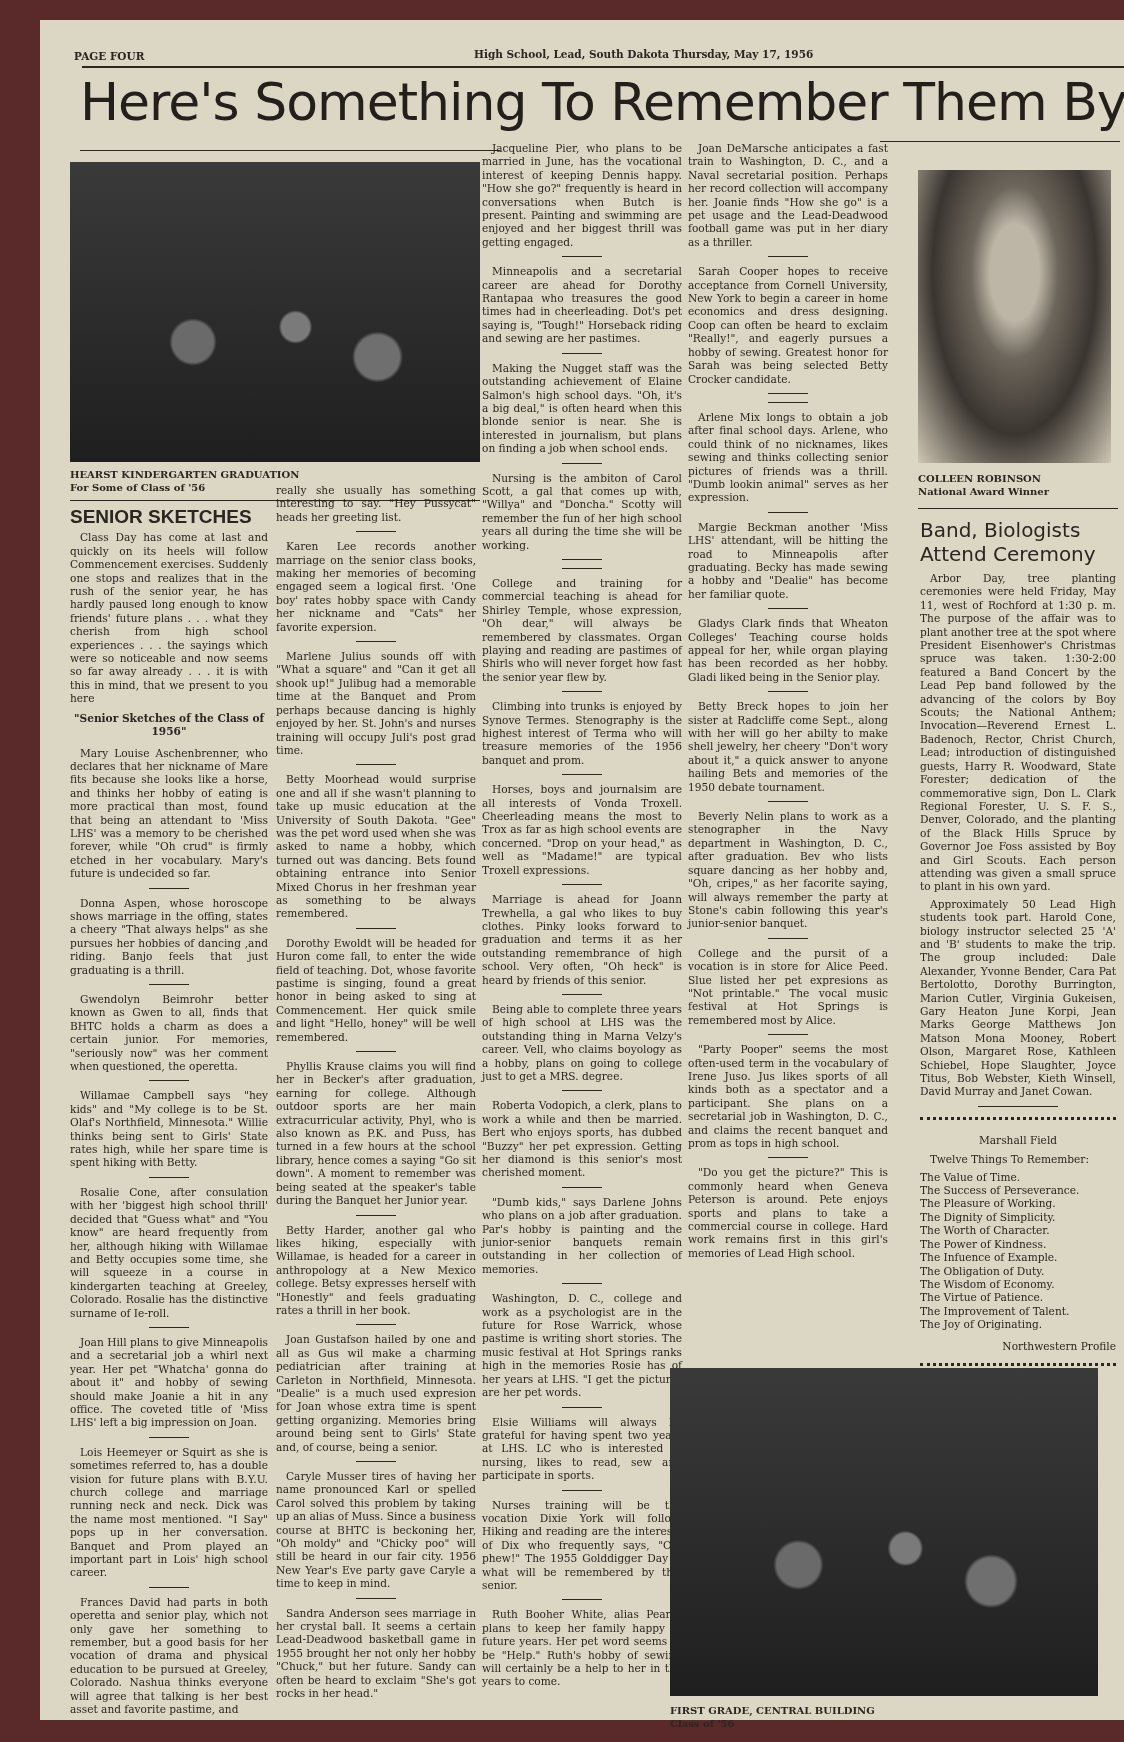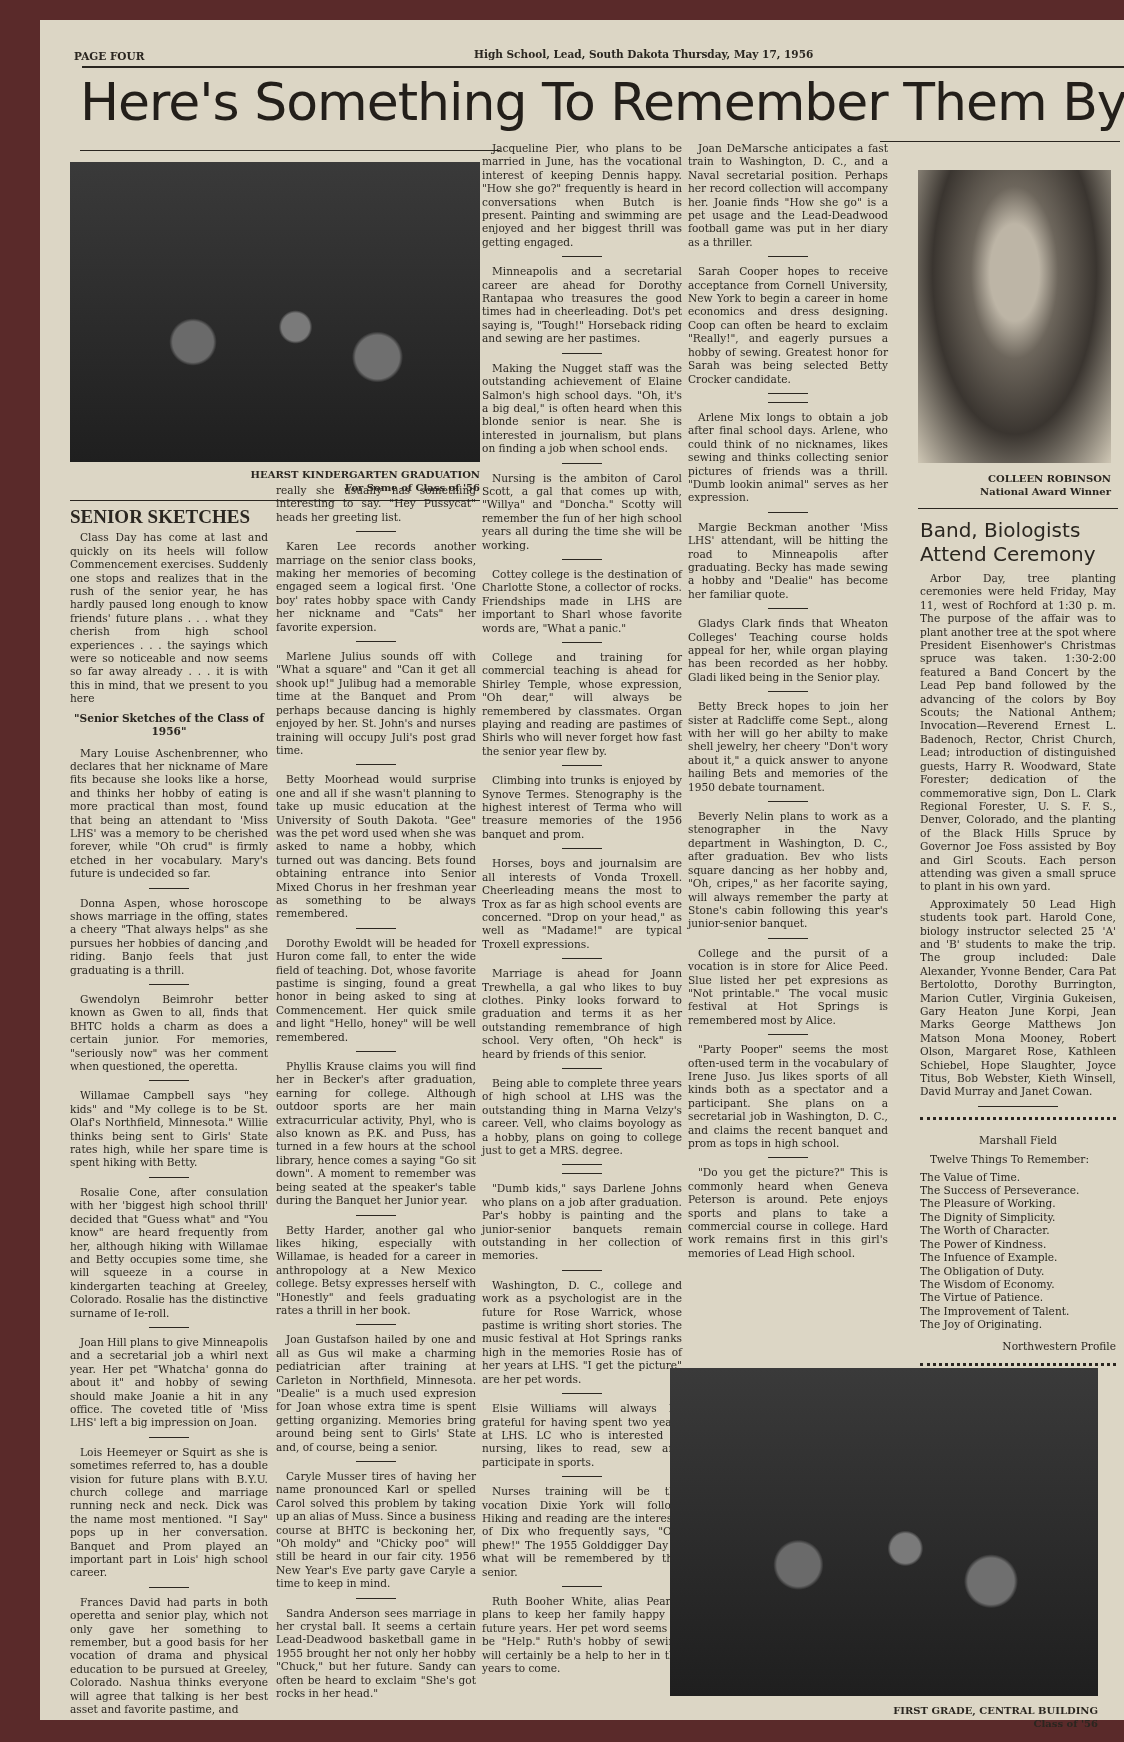--- a/index.html
+++ b/index.html
@@ -29,22 +29,22 @@
   .col p { margin: 0 0 4px 0; text-indent: 10px; }
   .sep { width: 40px; height: 1px; background: #2a2620; margin: 7px auto 8px auto; }
   .rule { position: absolute; height: 1px; background: #2a2620; }
   .photo {
     position: absolute; background: #2b2b2b;
     background-image: radial-gradient(circle at 30% 60%, #6a6a6a 0 6%, transparent 7%),
                       radial-gradient(circle at 55% 55%, #7a7a7a 0 5%, transparent 6%),
                       radial-gradient(circle at 75% 65%, #6f6f6f 0 6%, transparent 7%),
                       linear-gradient(#3a3a3a, #1f1f1f);
   }
-  .caption { position: absolute; text-align: right; font-size: 10px; font-weight: bold; line-height: 13px; }
-  .section-title { font-family: Liberation Serif, serif; font-weight: bold; font-size: 19px; margin: 0 0 8px 0; }
+  .caption { position: absolute; text-align: left; font-size: 10px; font-weight: bold; line-height: 13px; }
+  .section-title { font-family: Liberation Sans, sans-serif; font-weight: bold; font-size: 19px; margin: 0 0 8px 0; }
   .subhead { font-weight: bold; text-align: center; margin: 6px 0 8px 0; }
   .band-title { font-family: "DejaVu Sans", sans-serif; font-size: 20px; line-height: 24px; margin: 0 0 6px 0; }
   .dotted { height: 4px; border-top: 3px dotted #2a2620; margin: 10px 0; }
   .list-item { text-indent: 0; margin: 0; }
   .right { text-align: right; }
   .portrait {
     position: absolute; left: 878px; top: 150px; width: 193px; height: 293px;
     background: radial-gradient(ellipse at 50% 35%, #bdb5a6 0 18%, #6d665c 32%, #3a3530 60%, #cfc7b5 100%);
   }
 </style>
@@ -116,32 +116,32 @@
 
   <div class="col" style="left:442px;top:122px;width:200px;">
     <p>Jacqueline Pier, who plans to be married in June, has the vocational interest of keeping Dennis happy. "How she go?" frequently is heard in conversations when Butch is present. Painting and swimming are enjoyed and her biggest thrill was getting engaged.</p>
       <div class="sep"></div>
     <p>Minneapolis and a secretarial career are ahead for Dorothy Rantapaa who treasures the good times had in cheerleading. Dot's pet saying is, "Tough!" Horseback riding and sewing are her pastimes.</p>
       <div class="sep"></div>
     <p>Making the Nugget staff was the outstanding achievement of Elaine Salmon's high school days. "Oh, it's a big deal," is often heard when this blonde senior is near. She is interested in journalism, but plans on finding a job when school ends.</p>
       <div class="sep"></div>
     <p>Nursing is the ambiton of Carol Scott, a gal that comes up with, "Willya" and "Doncha." Scotty will remember the fun of her high school years all during the time she will be working.</p>
       <div class="sep"></div>
-    <p>Cottey college is the destination of Charlotte Stone, a collector of rocks. Friendships made in LHS are important to Sharl whose favorite words are, "What a panic."</p>
       <div class="sep"></div>
     <p>College and training for commercial teaching is ahead for Shirley Temple, whose expression, "Oh dear," will always be remembered by classmates. Organ playing and reading are pastimes of Shirls who will never forget how fast the senior year flew by.</p>
       <div class="sep"></div>
     <p>Climbing into trunks is enjoyed by Synove Termes. Stenography is the highest interest of Terma who will treasure memories of the 1956 banquet and prom.</p>
       <div class="sep"></div>
     <p>Horses, boys and journalsim are all interests of Vonda Troxell. Cheerleading means the most to Trox as far as high school events are concerned. "Drop on your head," as well as "Madame!" are typical Troxell expressions.</p>
       <div class="sep"></div>
     <p>Marriage is ahead for Joann Trewhella, a gal who likes to buy clothes. Pinky looks forward to graduation and terms it as her outstanding remembrance of high school. Very often, "Oh heck" is heard by friends of this senior.</p>
       <div class="sep"></div>
     <p>Being able to complete three years of high school at LHS was the outstanding thing in Marna Velzy's career. Vell, who claims boyology as a hobby, plans on going to college just to get a MRS. degree.</p>
       <div class="sep"></div>
+    <p>Roberta Vodopich, a clerk, plans to work a while and then be married. Bert who enjoys sports, has dubbed "Buzzy" her pet expression. Getting her diamond is this senior's most cherished moment.</p>
       <div class="sep"></div>
     <p>"Dumb kids," says Darlene Johns who plans on a job after graduation. Par's hobby is painting and the junior-senior banquets remain outstanding in her collection of memories.</p>
       <div class="sep"></div>
     <p>Washington, D. C., college and work as a psychologist are in the future for Rose Warrick, whose pastime is writing short stories. The music festival at Hot Springs ranks high in the memories Rosie has of her years at LHS. "I get the picture" are her pet words.</p>
       <div class="sep"></div>
     <p>Elsie Williams will always be grateful for having spent two years at LHS. LC who is interested in nursing, likes to read, sew and participate in sports.</p>
       <div class="sep"></div>
     <p>Nurses training will be the vocation Dixie York will follow. Hiking and reading are the interests of Dix who frequently says, "Oh, phew!" The 1955 Golddigger Day is what will be remembered by this senior.</p>
       <div class="sep"></div>
     <p>Ruth Booher White, alias Pearly, plans to keep her family happy in future years. Her pet word seems to be "Help." Ruth's hobby of sewing will certainly be a help to her in the years to come.</p>

